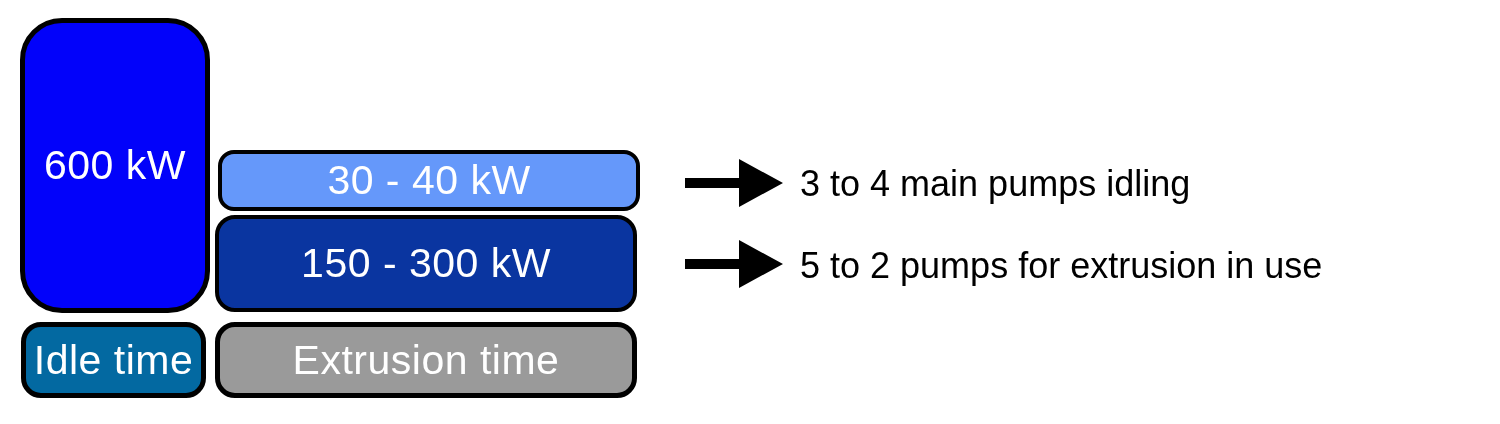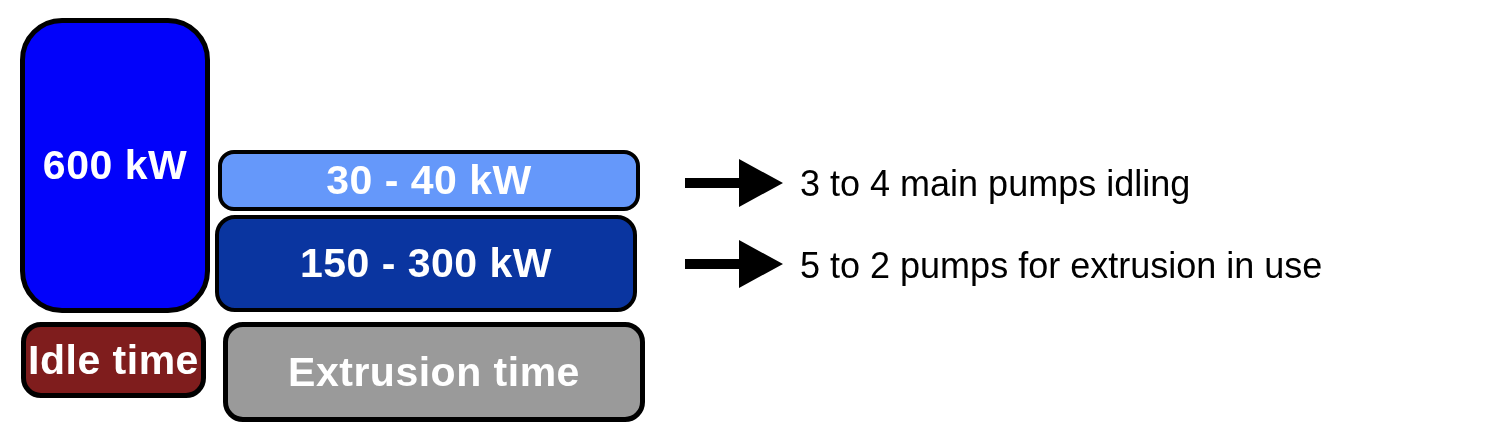--- a/index.html
+++ b/index.html
@@ -12,44 +12,44 @@
     overflow: hidden;
   }
   .box {
     position: absolute;
     box-sizing: border-box;
     border: 4px solid #000000;
     display: flex;
     align-items: center;
     justify-content: center;
     color: #ffffff;
-    font-weight: bold;
+    font-weight: normal;
     font-size: 41px;
     letter-spacing: 0.5px;
     white-space: nowrap;
   }
   #box-idle-power {
     left: 20px; top: 18px; width: 190px; height: 295px;
     background: #0202fa; border-width: 5px; border-radius: 42px;
   }
   #box-idling-pumps {
     left: 218px; top: 150px; width: 422px; height: 61px;
     background: #6598fa; border-radius: 16px;
   }
   #box-extrusion-pumps {
     left: 215px; top: 215px; width: 422px; height: 97px;
     background: #0a35a0; border-radius: 20px;
   }
   #box-idle-time {
     left: 21px; top: 322px; width: 185px; height: 76px;
-    background: #7f1d1d; border-width: 5px; border-radius: 20px;
+    background: #0369a1; border-width: 5px; border-radius: 20px;
   }
   #box-extrusion-time {
-    left: 215px; top: 322px; width: 422px; height: 100px;
-    background: #9a9a9a; border-width: 5px; border-radius: 20px; margin-left: 8px;
+    left: 215px; top: 322px; width: 422px; height: 76px;
+    background: #9a9a9a; border-width: 5px; border-radius: 20px;
   }
   .annotation-arrow {
     position: absolute;
     left: 685px;
     width: 98px;
     height: 48px;
   }
   #arrow-1 { top: 159px; }
   #arrow-2 { top: 240px; }
   .annotation-text {

